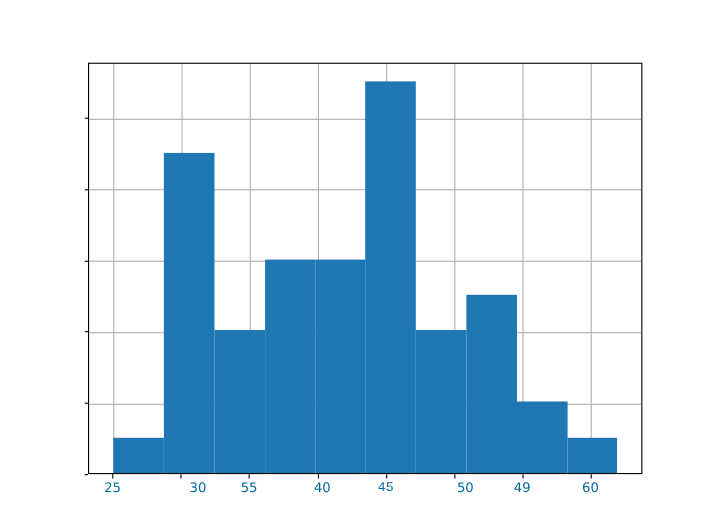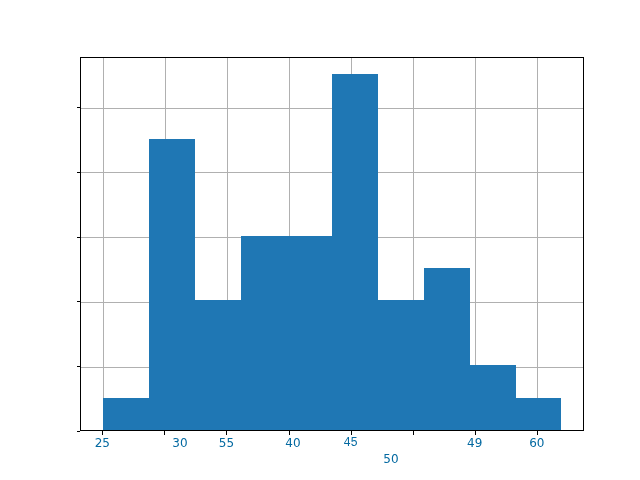--- a/index.html
+++ b/index.html
@@ -128,21 +128,21 @@
         <div class="ticklabel-x" style="left: 102.345px;">25</div>
         <div class="tick-x" style="left: 164.414px;"></div>
         <div class="ticklabel-x" style="left: 152px; margin-left: 28px;">30</div>
         <div class="tick-x" style="left: 226.483px;"></div>
         <div class="ticklabel-x" style="left: 226.483px;">55</div>
         <div class="tick-x" style="left: 288.552px;"></div>
         <div class="ticklabel-x" style="left: 278px; margin-left: 15px;">40</div>
         <div class="tick-x" style="left: 350.621px;"></div>
         <div class="ticklabel-x" style="left: 350.621px; font-family: Liberation Mono, monospace;">45</div>
         <div class="tick-x" style="left: 412.69px;"></div>
-        <div class="ticklabel-x" style="left: 391px; margin-top: 16px;">50</div>
+        <div class="ticklabel-x" style="left: 423px;">50</div>
         <div class="tick-x" style="left: 474.759px;"></div>
         <div class="ticklabel-x" style="left: 474.759px;">49</div>
         <div class="tick-x" style="left: 536.828px;"></div>
         <div class="ticklabel-x" style="left: 536.828px;">60</div>
       </div>
     <div id="yticks">
         <div class="tick-y" style="top: 431px;"></div>
         <div class="tick-y" style="top: 366.238px;"></div>
         <div class="tick-y" style="top: 301.476px;"></div>
         <div class="tick-y" style="top: 236.714px;"></div>

